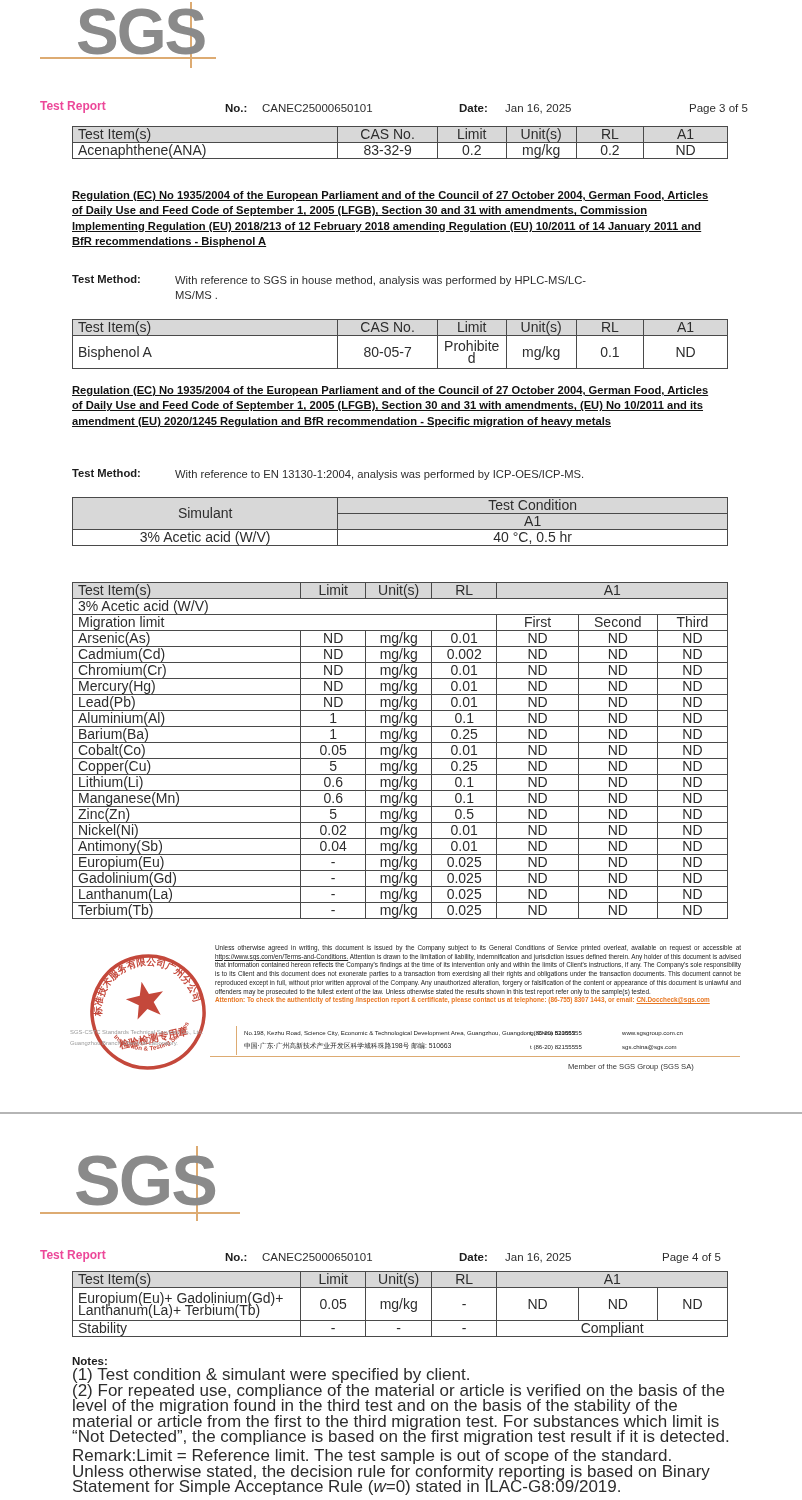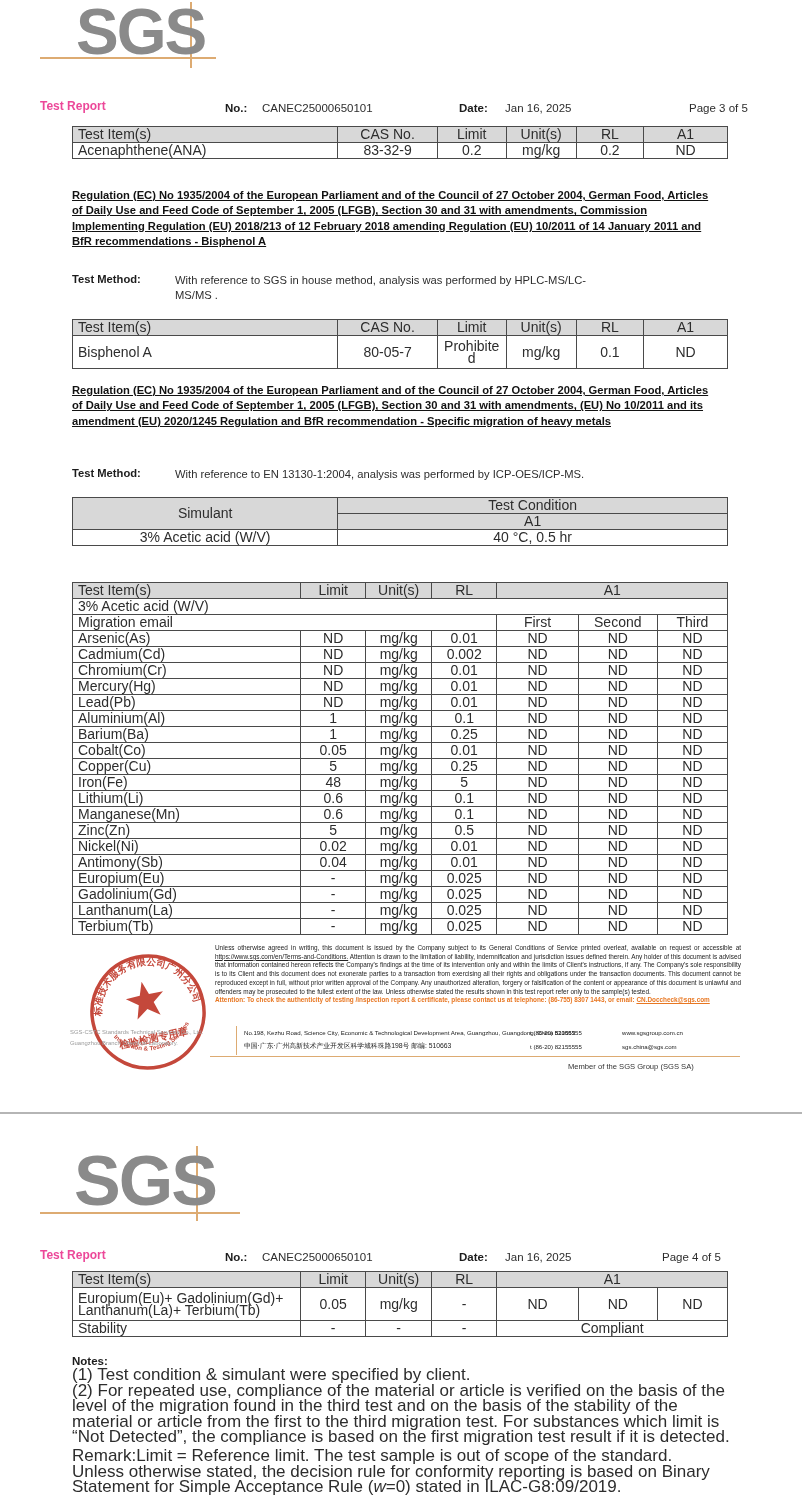--- a/index.html
+++ b/index.html
@@ -180,21 +180,21 @@
         <th class="cell-left">Test Item(s)</th>
         <th class="cell-center">Limit</th>
         <th class="cell-center">Unit(s)</th>
         <th class="cell-center">RL</th>
         <th class="cell-center" colspan="3">A1</th>
       </tr>
       <tr>
         <td class="cell-left section-cell" colspan="7">3% Acetic acid (W/V)</td>
       </tr>
       <tr>
-        <td class="cell-left" colspan="4">Migration email</td>
+        <td class="cell-left" colspan="4">Migration limit</td>
         <td class="cell-center">First</td>
         <td class="cell-center">Second</td>
         <td class="cell-center">Third</td>
       </tr>
     </tbody>
     <tbody>
         <tr>
           <td class="cell-left">Arsenic(As)</td>
           <td class="cell-center">ND</td>
           <td class="cell-center">mg/kg</td>
@@ -264,29 +264,20 @@
           <td class="cell-center">0.01</td>
           <td class="cell-center">ND</td>
           <td class="cell-center">ND</td>
           <td class="cell-center">ND</td>
         </tr>
         <tr>
           <td class="cell-left">Copper(Cu)</td>
           <td class="cell-center">5</td>
           <td class="cell-center">mg/kg</td>
           <td class="cell-center">0.25</td>
-          <td class="cell-center">ND</td>
-          <td class="cell-center">ND</td>
-          <td class="cell-center">ND</td>
-        </tr>
-        <tr>
-          <td class="cell-left">Iron(Fe)</td>
-          <td class="cell-center">48</td>
-          <td class="cell-center">mg/kg</td>
-          <td class="cell-center">5</td>
           <td class="cell-center">ND</td>
           <td class="cell-center">ND</td>
           <td class="cell-center">ND</td>
         </tr>
         <tr>
           <td class="cell-left">Lithium(Li)</td>
           <td class="cell-center">0.6</td>
           <td class="cell-center">mg/kg</td>
           <td class="cell-center">0.1</td>
           <td class="cell-center">ND</td>

